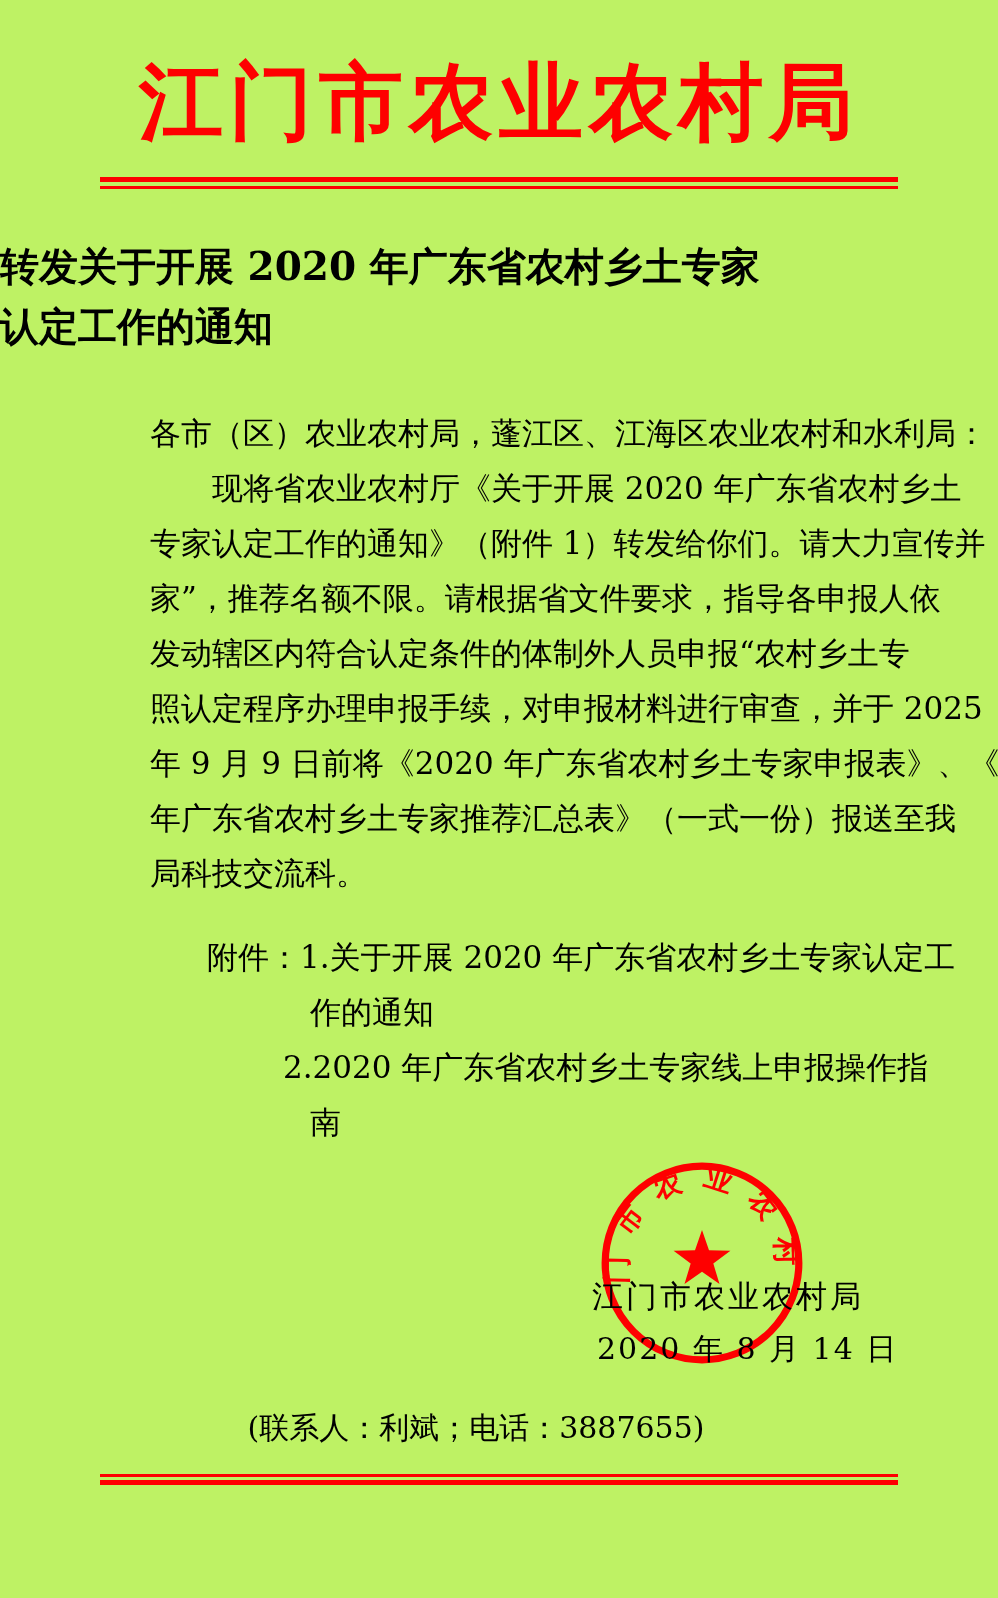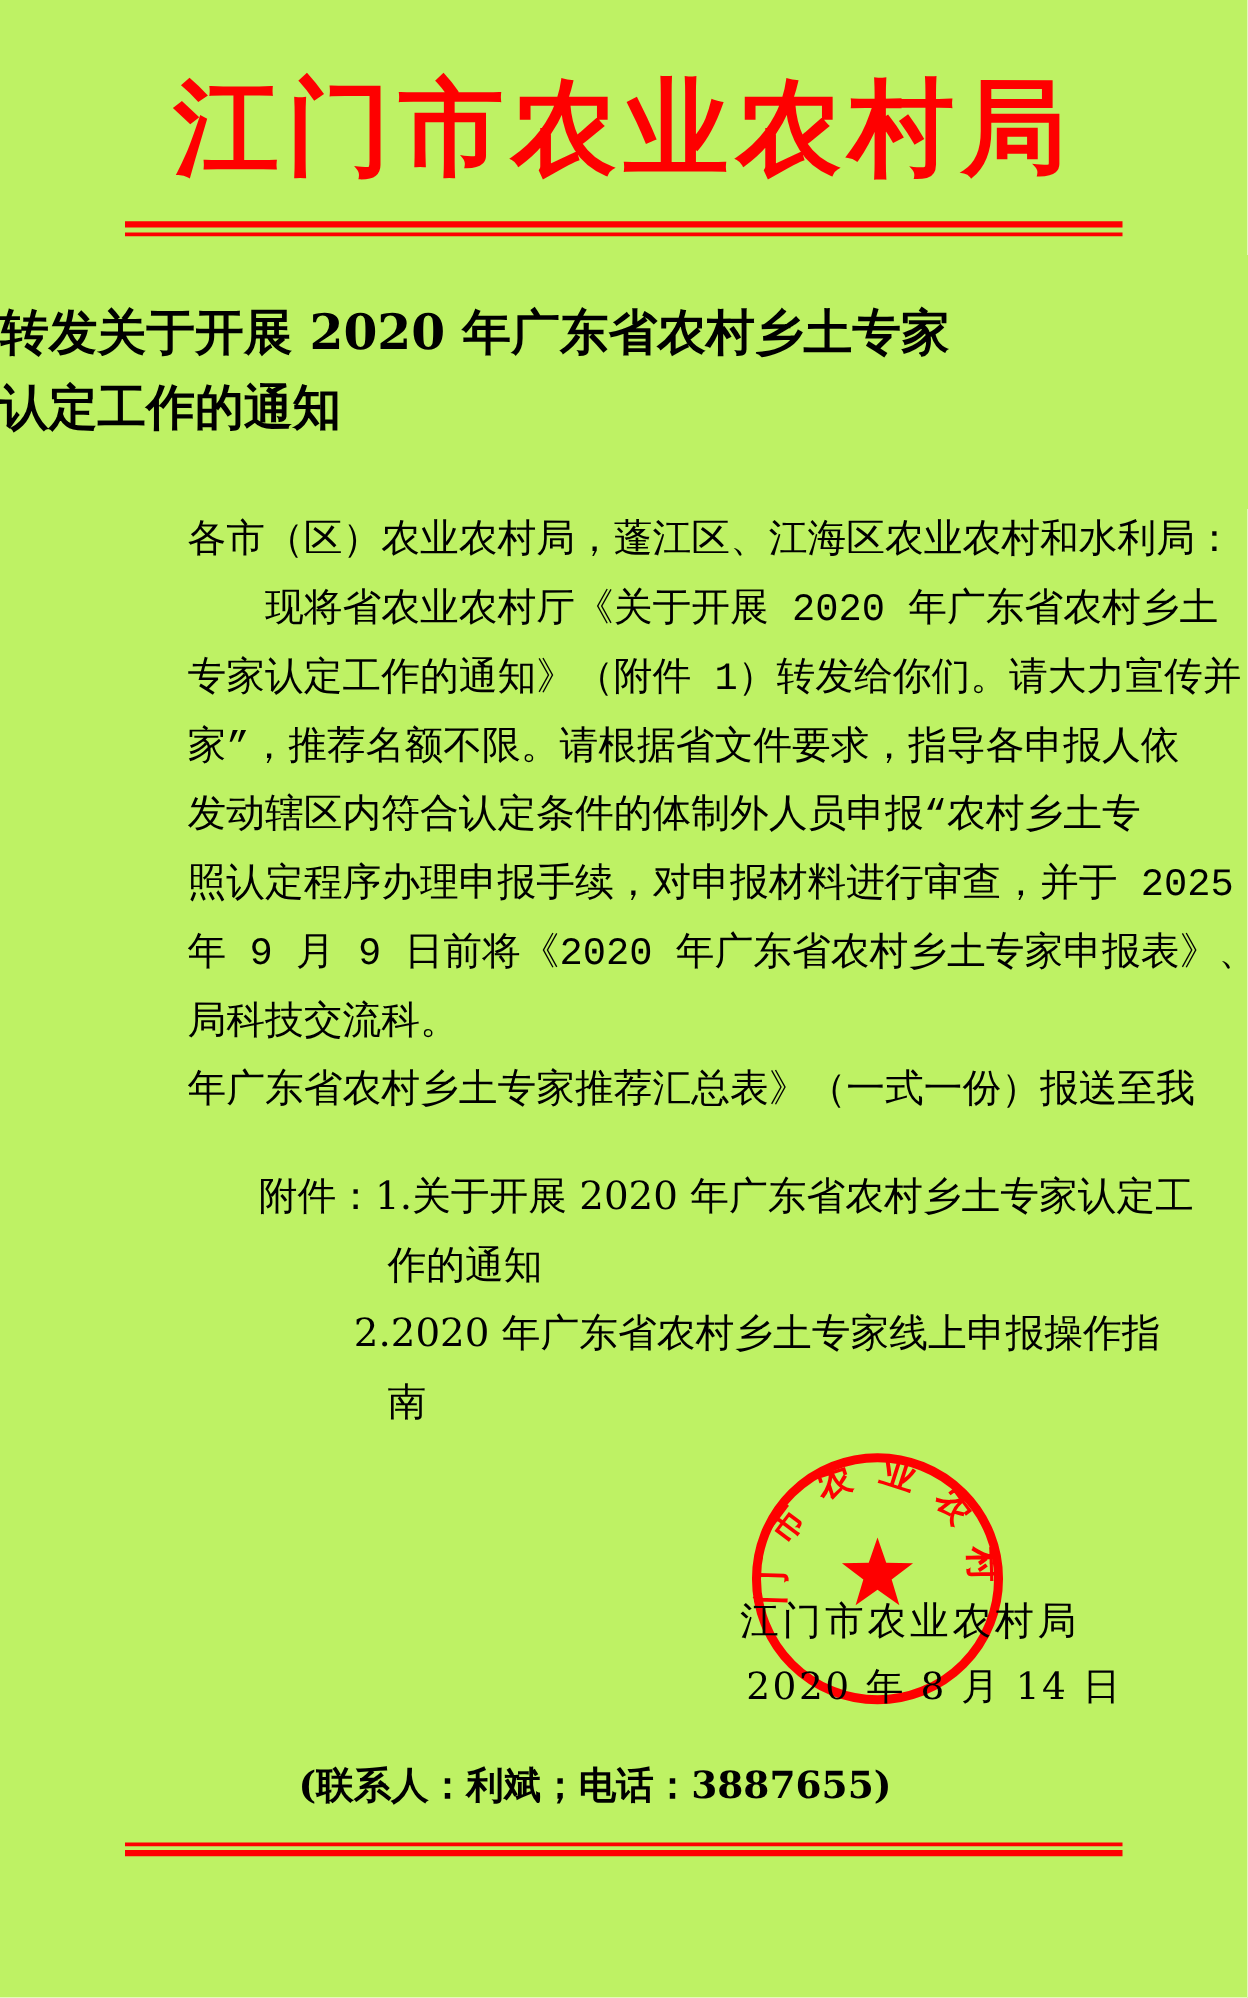--- a/index.html
+++ b/index.html
@@ -53,21 +53,20 @@
   .doc-title .t-line { white-space: nowrap; }
 
   
   .body-block {
     position: absolute;
     top: 406px;
     left: 150px;
     width: 706px;
     font-size: 31px;
     color: #000000;
-    font-family: Liberation Mono, monospace;
   }
   .body-line {
     height: 55px;
     line-height: 55px;
     white-space: nowrap;
   }
   .indent-2em { text-indent: 62px; }
 
   
   .attachment-block {
@@ -113,21 +112,20 @@
 
   
   .contact-line {
     position: absolute;
     top: 1408px;
     left: 0;
     width: 952px;
     text-align: center;
     font-size: 30px;
     white-space: nowrap;
-    font-weight: bold;
   }
 </style>
 </head>
 <body>
 
 <div class="page">
 
   <div class="org-title">江门市农业农村局</div>
 
   <div class="double-rule rule-top">
@@ -142,22 +140,22 @@
   </div>
 
   <div class="body-block">
     <div class="body-line">各市（区）农业农村局，蓬江区、江海区农业农村和水利局：</div>
     <div class="body-line indent-2em">现将省农业农村厅《关于开展 2020 年广东省农村乡土</div>
     <div class="body-line">专家认定工作的通知》（附件 1）转发给你们。请大力宣传并</div>
     <div class="body-line">家”，推荐名额不限。请根据省文件要求，指导各申报人依</div>
     <div class="body-line">发动辖区内符合认定条件的体制外人员申报“农村乡土专</div>
     <div class="body-line">照认定程序办理申报手续，对申报材料进行审查，并于 2025</div>
     <div class="body-line">年 9 月 9 日前将《2020 年广东省农村乡土专家申报表》、《2020</div>
+    <div class="body-line">年广东省农村乡土专家推荐汇总表》（一式一份）报送至我</div>
     <div class="body-line">局科技交流科。</div>
-    <div class="body-line">年广东省农村乡土专家推荐汇总表》（一式一份）报送至我</div>
   </div>
 
   <div class="attachment-block">
     <div class="att-line">附件：1.关于开展 2020 年广东省农村乡土专家认定工</div>
     <div class="att-line att-cont">作的通知</div>
     <div class="att-line att-item2">2.2020 年广东省农村乡土专家线上申报操作指</div>
     <div class="att-line att-cont">南</div>
   </div>
 
   <svg class="seal" viewBox="0 0 200 200">

